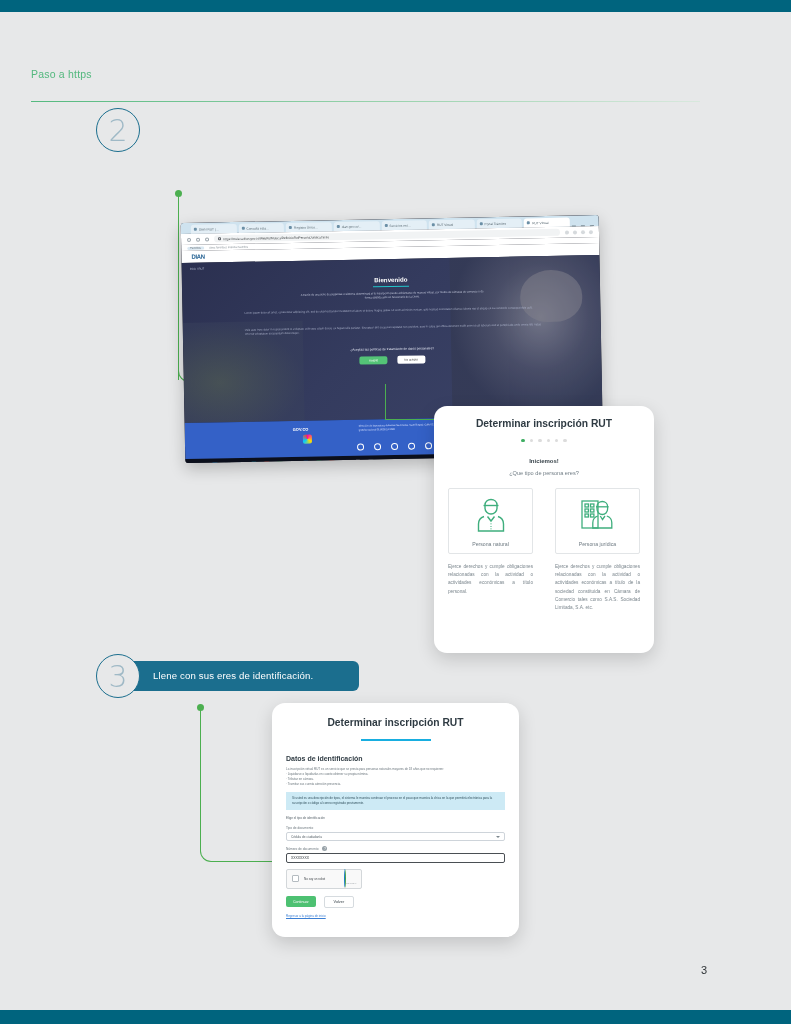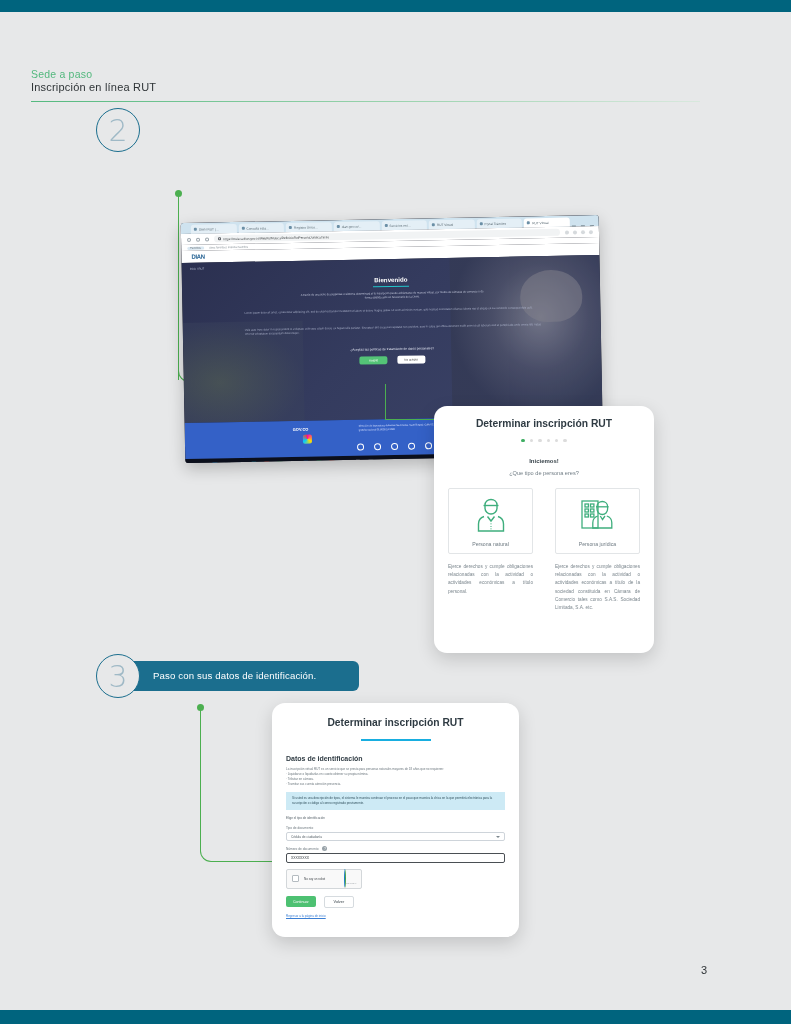--- a/index.html
+++ b/index.html
@@ -204,22 +204,21 @@
 </style>
 </head>
 <body>
 
 <div class="page">
 
   <div class="bar-top"></div>
   <div class="bar-bottom"></div>
 
   <div class="hdr">
-    <div class="hdr-kicker">Sede a paso</div>
-    <div class="hdr-title">Inscripción en línea RUT</div>
+    <div class="hdr-kicker">Paso a https</div>
   </div>
   <div class="hdr-rule"></div>
 
   <div class="conn-dot" id="c2-dot-top"></div>
   <div class="conn" id="c2-v"></div>
   <div class="conn" id="c2-curve"></div>
   <div class="conn" id="c2-h"></div>
   <div class="conn-dot" id="c2-dot-end"></div>
 
   <div class="callout" id="callout-2">
@@ -400,21 +399,21 @@
   </div>
 
   <div class="conn-dot" id="c3-dot-top"></div>
   <div class="conn" id="c3-v"></div>
   <div class="conn" id="c3-curve"></div>
   <div class="conn" id="c3-h"></div>
   <div class="conn-arrow" id="c3-arrow"></div>
 
   <div class="callout" id="callout-3">
     <div class="num">3</div>
-    <div class="bubble">Paso con sus datos de identificación.</div>
+    <div class="bubble">Llene con sus eres de identificación.</div>
   </div>
 
   <div class="card3">
     <div class="c3-title">Determinar inscripción RUT</div>
     <div class="c3-rule"></div>
 
     <div class="c3-body">
       <div class="c3-h2">Datos de identificación</div>
       <div class="c3-p">La inscripción virtual RUT es un servicio que se presta para personas naturales mayores de 18 años que no requieren:</div>
       <div class="c3-li">· Liquidarse o liquidarlas en cuanto obtener su propia nómina.</div>

